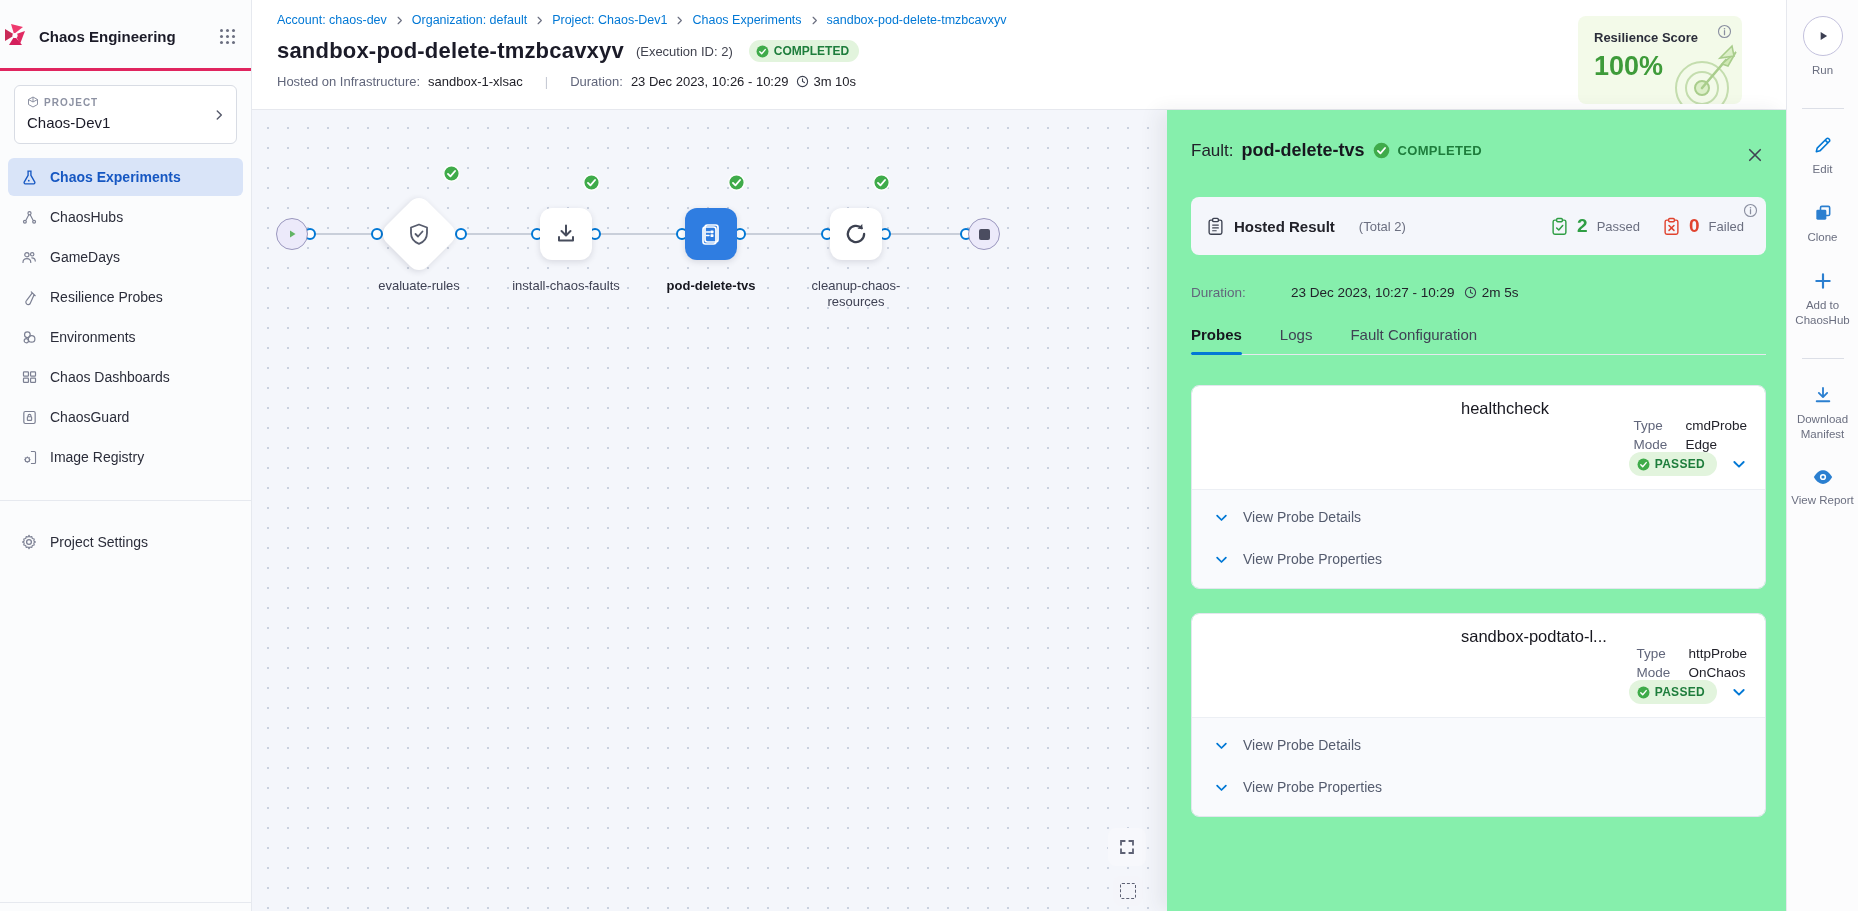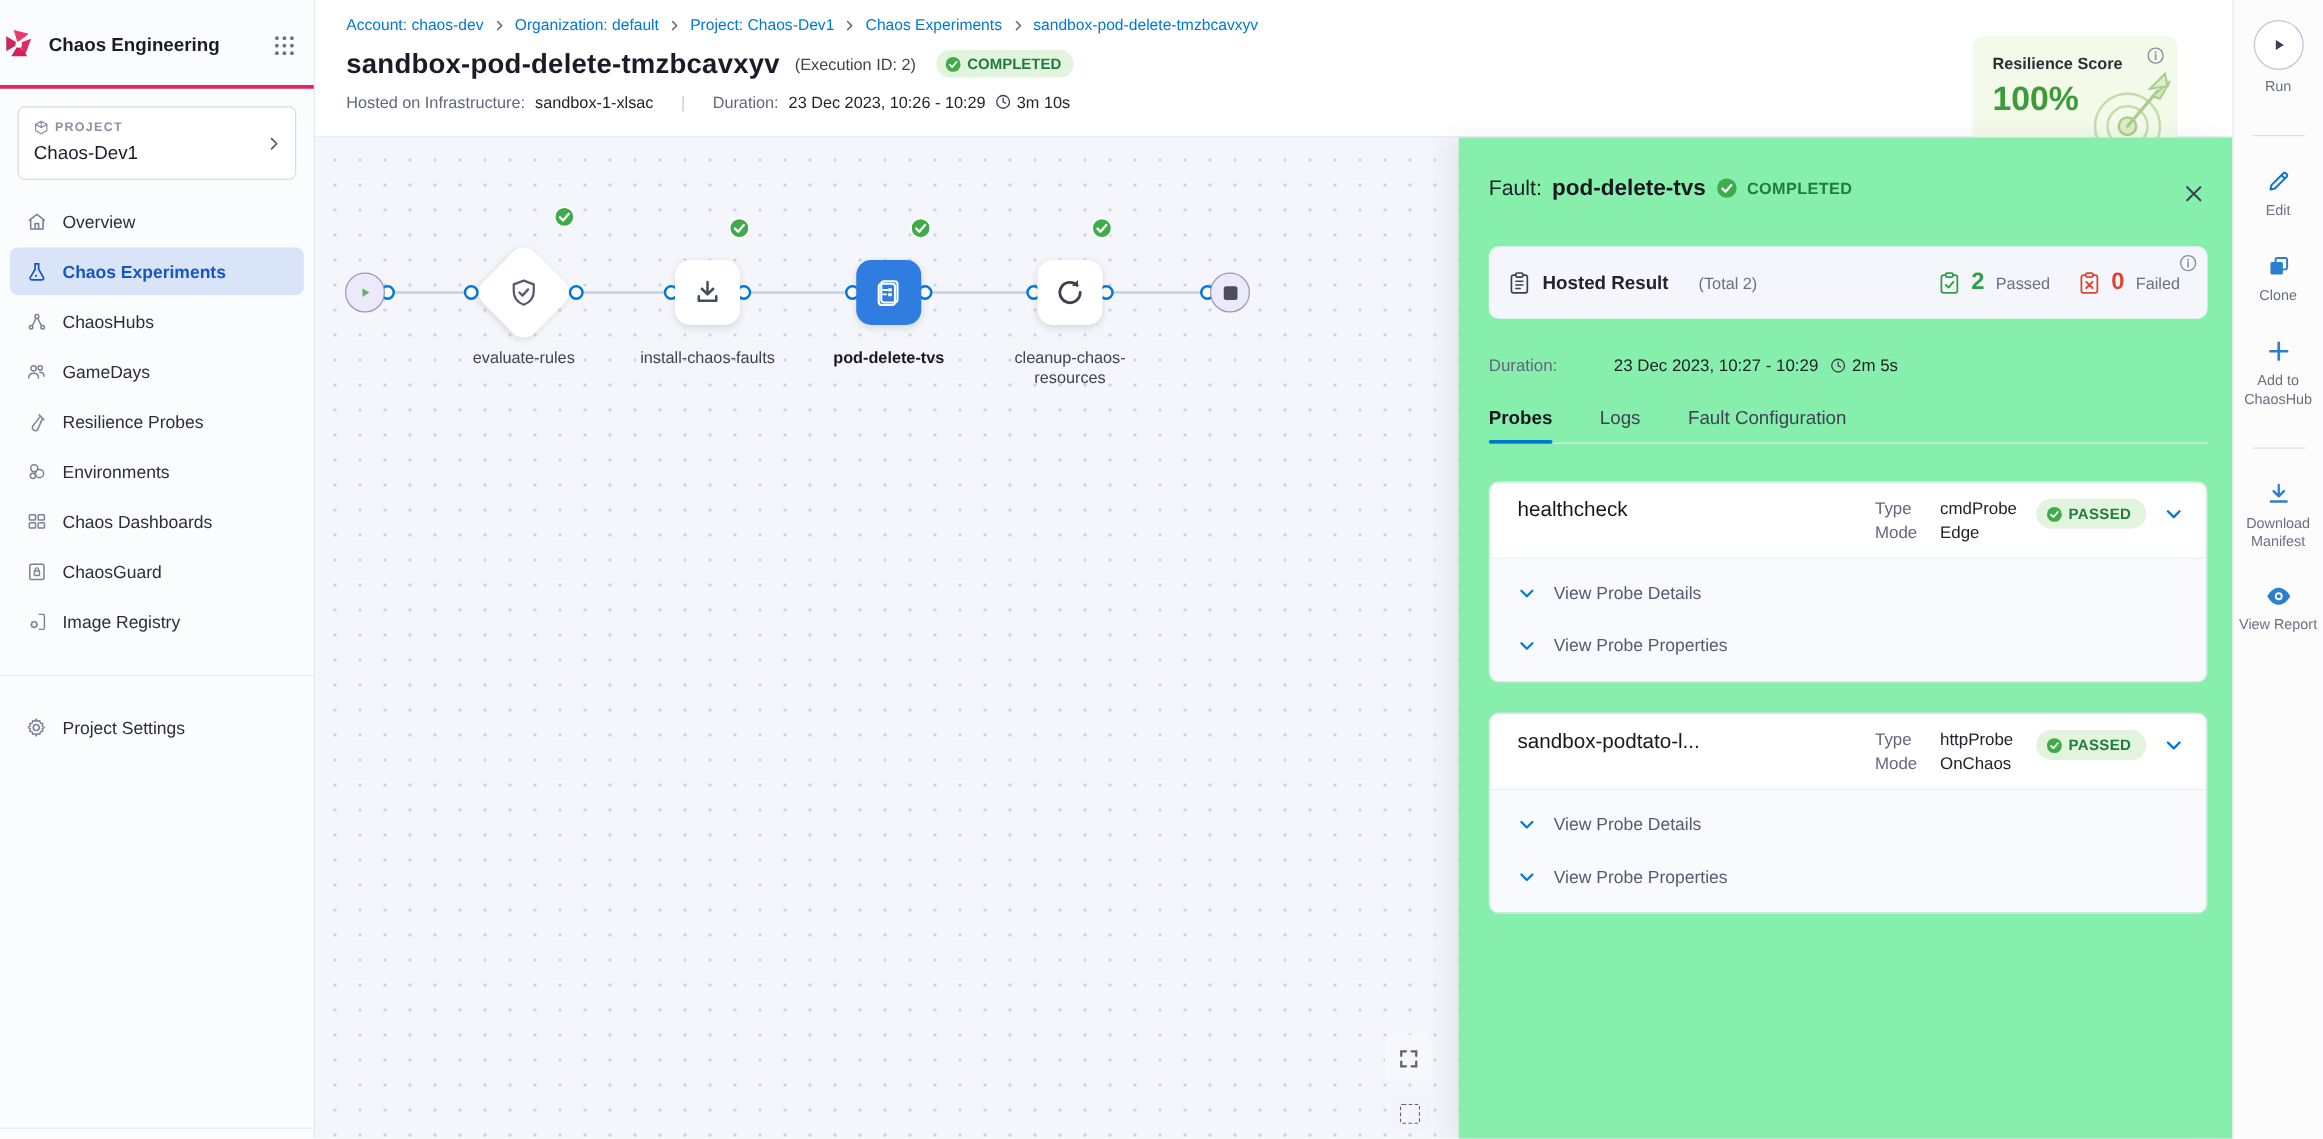--- a/index.html
+++ b/index.html
@@ -49,21 +49,21 @@
   .badge-completed { display:inline-flex; align-items:center; gap:5px; background:#e2f4dd;
     border-radius:12px; padding:4px 10px 4px 7px; font-size:12px; font-weight:700;
     color:#1e7d3c; margin-left:6px; }
   .meta-row { display:flex; align-items:center; gap:8px; padding:10px 0 0 25px; font-size:13px; }
   .meta-lbl { color:#61667b; }
   .meta-val { color:#22222a; }
   .meta-pipe { color:#c6cad4; margin:0 14px; }
   .clockwrap { display:flex; align-items:center; gap:4px; }
 
   
-  .score-card { position:absolute; left:1326px; top:29px; width:164px; height:88px;
+  .score-card { position:absolute; left:1326px; top:16px; width:164px; height:88px;
     background:#f3fae9; border-radius:8px; padding:14px 14px 10px 16px; overflow:hidden; }
   .score-label { font-size:13px; font-weight:700; color:#2b2d3a; }
   .score-value { font-size:27px; font-weight:700; color:#3e9b3a; margin-top:6px; }
   .score-info { position:absolute; right:10px; top:8px; }
   .score-art { position:absolute; right:2px; bottom:-6px; }
 
   
   .rail { position:absolute; right:0; top:0; width:72px; height:911px; background:#fcfcfd;
     border-left:1px solid #e6e8ee; z-index:6; display:flex; flex-direction:column;
     align-items:center; padding-top:16px; }
@@ -126,22 +126,22 @@
   .kv-row { display:flex; align-items:center; margin-bottom:17px; font-size:13.5px; }
   .kv-key { width:100px; color:#61667b; }
   .kv-val { color:#22222a; display:flex; align-items:center; gap:5px; }
   .tabs { margin-top:26px; display:flex; gap:38px; border-bottom:1px solid #e6e9ef; }
   .tab { font-size:15px; color:#3f4254; padding-bottom:11px; cursor:pointer; position:relative; }
   .tab.active { color:#17171f; font-weight:700; }
   .tab.active::after { content:""; position:absolute; left:0; right:0; bottom:-1px; height:3px;
     background:#0278d5; border-radius:2px; }
   .probe-card { margin-top:30px; border:1px solid #e3e6ee; border-radius:8px; overflow:hidden; }
   .probe-card + .probe-card { margin-top:24px; }
-  .pc-head { display:flex; align-items:flex-start; background:#fff; padding:13px 18px 13px 22px;
-    border-bottom:1px solid #eceff4; }
+  .pc-head { display:flex; align-items:flex-end; background:#fff; padding:13px 18px 13px 22px;
+    border-bottom:1px solid #eceff4;flex-direction:column; }
   .pc-name { font-size:16.5px; color:#17171f; width:286px; }
   .pc-meta { display:grid; grid-template-columns:44px auto; column-gap:8px; row-gap:4px;
     font-size:13.5px; }
   .pc-meta .mk { color:#61667b; }
   .pc-meta .mv { color:#22222a; }
   .pc-right { margin-left:auto; display:flex; align-items:center; gap:14px; }
   .badge-passed { display:inline-flex; align-items:center; gap:5px; background:#e2f4dd;
     border-radius:13px; padding:5px 12px 5px 8px; font-size:12px; font-weight:700;
     color:#1e7d3c; letter-spacing:.3px; }
   .pc-body { background:#f9fafd; padding:6px 22px 8px 22px; }
@@ -178,28 +178,20 @@
         </svg>
         <span>PROJECT</span>
       </div>
       <div class="proj-name">Chaos-Dev1</div>
       <svg class="proj-chev" width="14" height="14" viewBox="0 0 24 24">
         <polyline points="9 5 16 12 9 19" fill="none" stroke="#55596a" stroke-width="2.4" stroke-linecap="round" stroke-linejoin="round"></polyline>
       </svg>
     </div>
 
     <nav>
-      <div class="nav-item">
-        <span class="nicon">
-          <svg width="17" height="17" viewBox="0 0 24 24">
-              <path d="M3 10.5 L12 3.5 L21 10.5 M5 9.5 V20 H19 V9.5 M10 20 V14 H14 V20" fill="none" stroke="#7c8093" stroke-width="1.8" stroke-linejoin="round"></path>
-            </svg>
-        </span>
-        <span>Overview</span>
-      </div>
       <div class="nav-item active">
         <span class="nicon">
           <svg width="17" height="17" viewBox="0 0 24 24">
               <path d="M9 3 H15 M10 3 V9 L4.5 18.5 A1.8 1.8 0 0 0 6 21 H18 A1.8 1.8 0 0 0 19.5 18.5 L14 9 V3" fill="none" stroke="#1657c2" stroke-width="1.9" stroke-linejoin="round"></path>
               <circle cx="11" cy="16.5" r="1.2" fill="#1657c2"></circle>
             </svg>
         </span>
         <span>Chaos Experiments</span>
       </div>
       <div class="nav-item">

